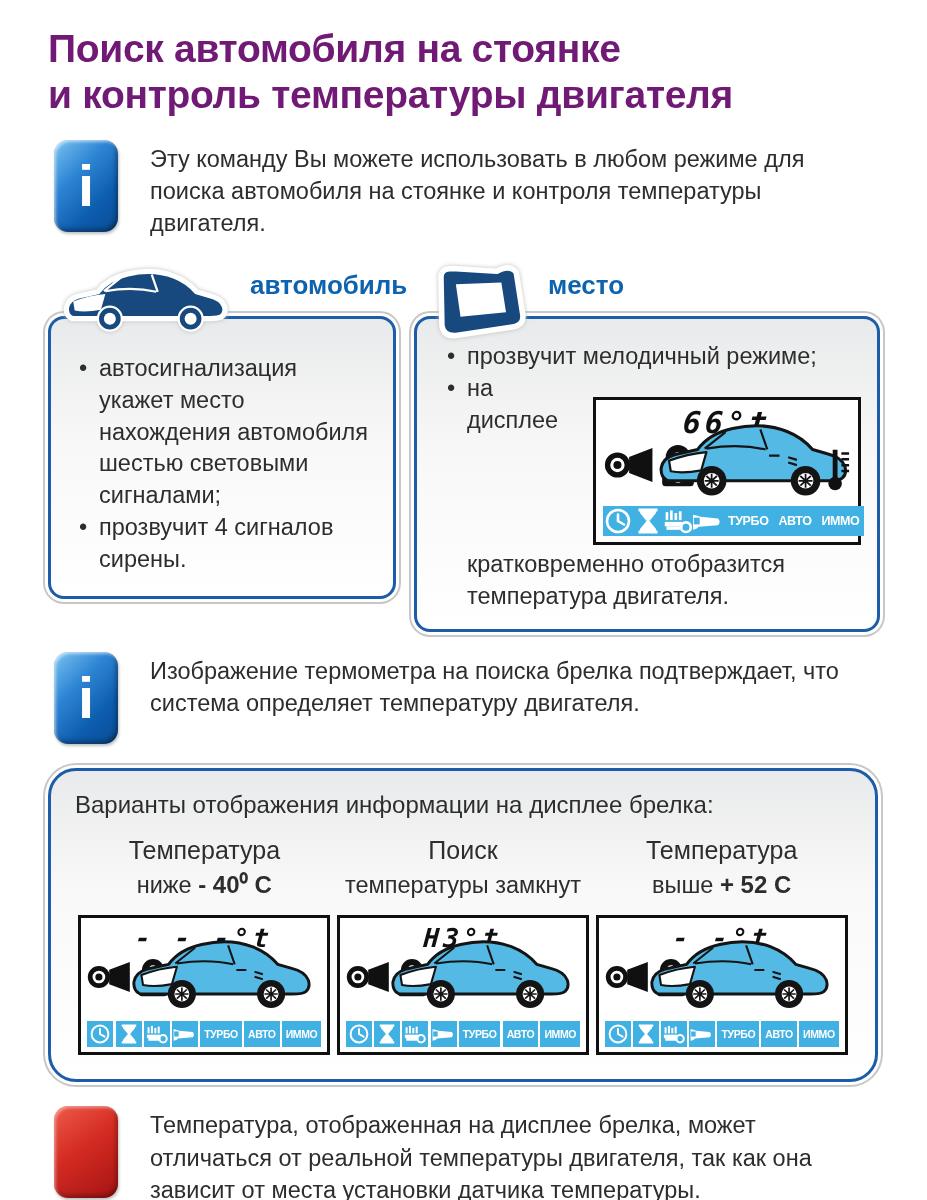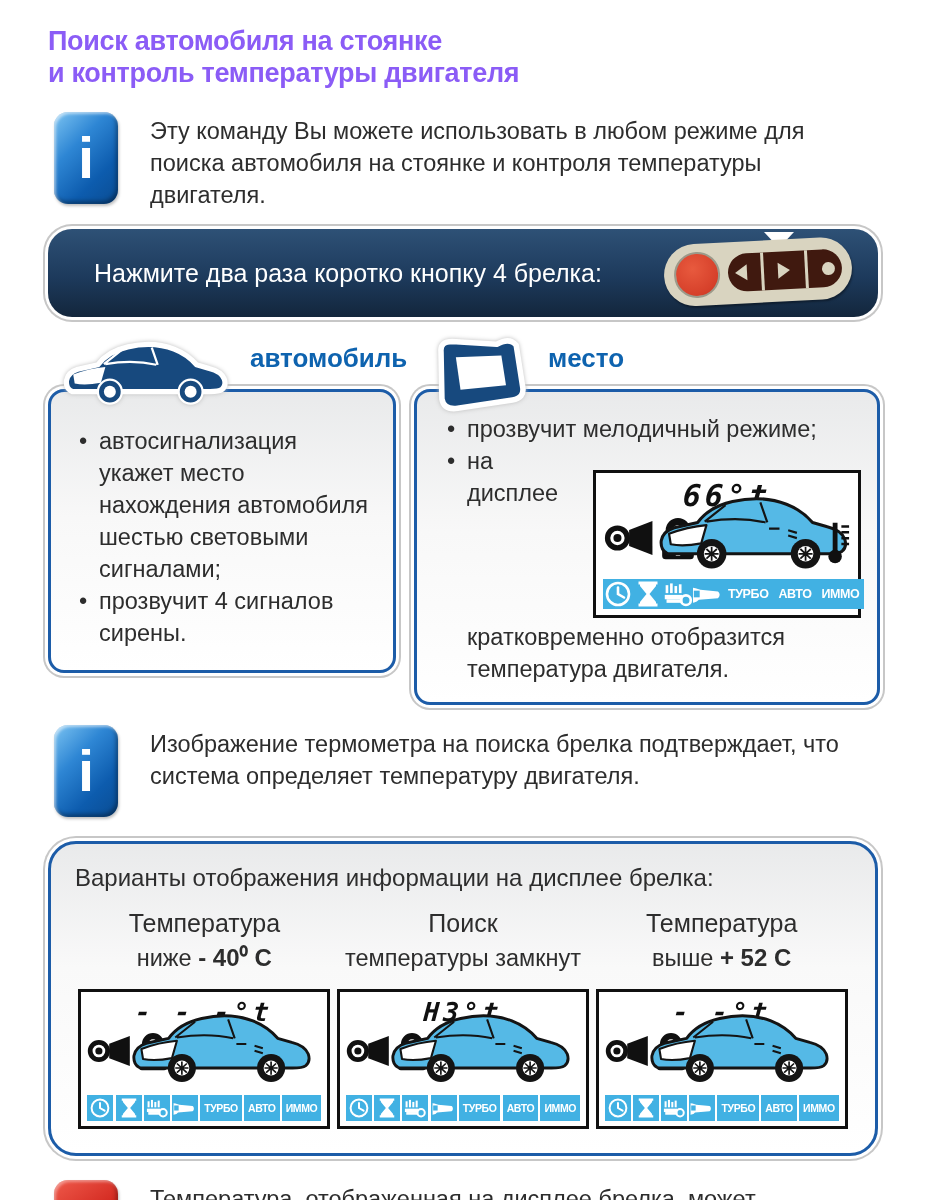--- a/index.html
+++ b/index.html
@@ -3,21 +3,21 @@
 <meta charset="utf-8">
 <style>
   * { margin:0; padding:0; box-sizing:border-box; }
   html,body { background:#fff; }
   .page {
     position:relative; width:927px; height:1200px; overflow:hidden;
     background:#fff; padding:26px 47px 0 48px;
     font-family:"Liberation Sans", sans-serif; color:#2d2d2d;
   }
   
-  .title { color:#8b5cf6; font-weight:bold; font-size:27px; line-height:1.18; margin-bottom:22px; letter-spacing:-0.3px; }
+  .title { color:#701a75; font-weight:bold; font-size:39px; line-height:1.18; margin-bottom:22px; letter-spacing:-0.3px; }
   
   .note-row { display:flex; align-items:flex-start; gap:32px; margin:0 0 18px 6px; }
   .sq-icon {
     flex:0 0 64px; height:92px; border-radius:14px; position:relative;
     display:flex; align-items:center; justify-content:center;
     color:#fff; font-weight:bold; font-size:58px; line-height:1;
   }
   .sq-icon.blue {
     background:linear-gradient(135deg,#7cc4f2 0%,#2e86d4 35%,#0d5cae 70%,#0a4c92 100%);
     box-shadow:inset 2px 2px 3px rgba(255,255,255,.55), inset -2px -3px 4px rgba(0,0,0,.35), 1px 2px 3px rgba(0,0,0,.25);
@@ -178,34 +178,20 @@
     <div>и контроль температуры двигателя</div>
   </div>
 
   <div class="note-row">
     <div class="sq-icon blue">
       <span>i</span>
     </div>
     <div class="note-text">Эту команду Вы можете использовать в любом режиме для поиска автомобиля на стоянке и контроля температуры двигателя.</div>
   </div>
 
-  <div class="command-box">
-    <span class="command-text">Нажмите два раза коротко кнопку 4 брелка:</span>
-    <span class="cmd-triangle"></span>
-    <div class="remote">
-      <div class="remote-btn1"></div>
-      <div class="remote-pad">
-        <span class="tri-l"></span>
-        <span class="remote-sep"></span>
-        <span class="tri-r"></span>
-        <span class="remote-sep"></span>
-        <span class="dot-b"></span>
-      </div>
-    </div>
-  </div>
 
   <div class="columns">
 
     <div class="col col-car">
       <div class="col-head">
         <svg class="glyph" width="172" height="84" viewBox="0 0 230 112">
           <path d="M12,80 Q5,76 6,66 Q8,55 21,51 L48,45 Q61,27 88,21 Q122,13 150,24 Q168,31 180,45 L197,50 Q213,54 217,64 Q220,73 214,78 Q210,81 198,81 L14,81 Z" fill="#17497e" stroke="#ffffff" stroke-width="7" stroke-linejoin="round"></path>
           <path d="M17,70 L15,58 Q36,50 58,48 L52,69 Q31,73 17,70 Z" fill="#ffffff"></path>
           <path d="M56,44 L80,25 M120,22 L128,45 M58,44 Q95,38 126,45" fill="none" stroke="#ffffff" stroke-width="3"></path>
           <circle cx="64" cy="81" r="16" fill="#17497e" stroke="#ffffff" stroke-width="3"></circle>

